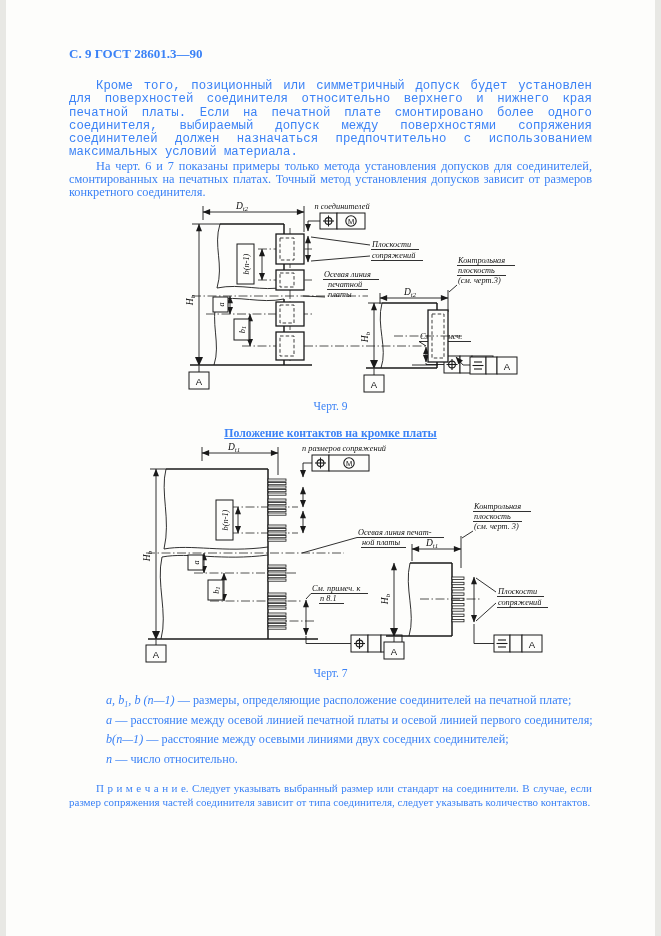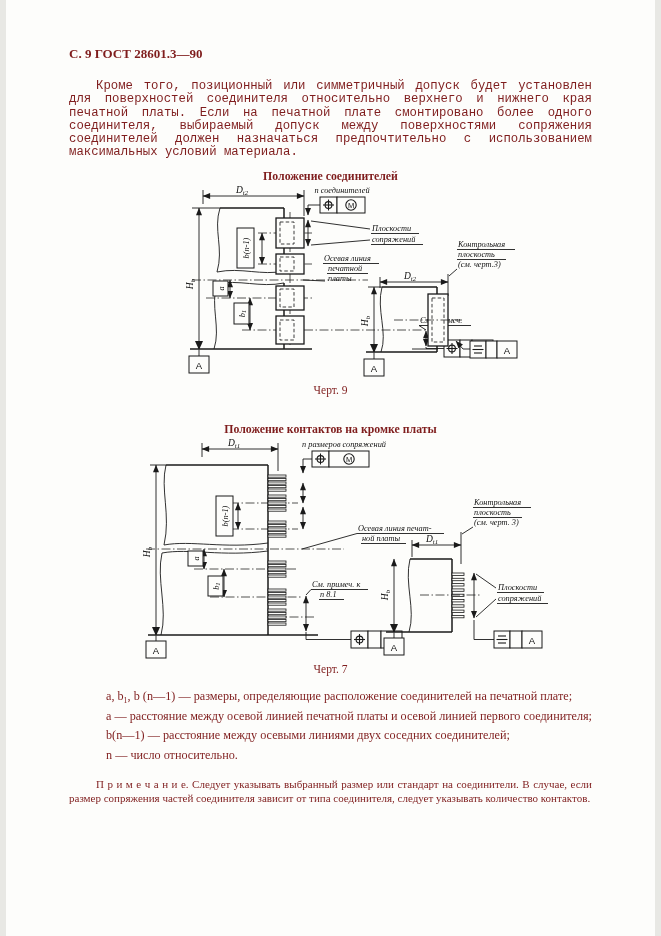--- a/index.html
+++ b/index.html
@@ -1,26 +1,26 @@
 <!DOCTYPE html>
 <html><head>
 <meta charset="utf-8">
 <style>
   html,body{margin:0;padding:0;background:#e8e8e4;}
   .page{position:relative;width:649px;height:936px;background:#fdfdfb;margin:0 auto;overflow:hidden;
-        font-family:"Liberation Serif",serif;color:#7f1d1d;}
+        font-family:"Liberation Serif",serif;color:#3b82f6;}
   .hdr{margin:46px 63px 0;font-weight:bold;font-size:13px;}
   .body-text{margin:0 63px;font-size:12.3px;line-height:13.3px;text-align:justify;text-indent:27px;}
   .p1{margin-top:18px;font-family:Liberation Mono, monospace;}
   .fig-title{text-align:center;font-weight:bold;font-size:11.8px;margin-top:9px;}
   .fig-caption{text-align:center;font-size:11.5px;margin-top:2px;}
-  .t2{margin-top:26px;}
+  .t2{margin-top:14px;text-decoration:underline;}
   svg{display:block;}
   .dims{margin:14px 40px 0 100px;font-size:12.2px;line-height:15.4px;}
-  .term{}
+  .term{font-style:italic;}
   .note{margin:10px 63px 0;font-size:11px;line-height:13.6px;text-align:justify;text-indent:27px;}
   .pagenum{text-align:center;font-size:11.5px;margin-top:10px;}
   sub{font-size:8px;}
   
   .ln{stroke:#1a1a1a;stroke-width:.9;fill:none;}
   .tk{stroke-width:1.5;}
   .cl{stroke:#1a1a1a;stroke-width:.75;fill:none;stroke-dasharray:9 2.5 1.5 2.5;}
   .hid{stroke:#1a1a1a;stroke-width:.85;fill:none;stroke-dasharray:3.5 2.2;}
   .con{fill:#fdfdfb;stroke:#1a1a1a;stroke-width:1.3;}
   .fr{fill:#fdfdfb;stroke:#1a1a1a;stroke-width:1;}
@@ -35,22 +35,22 @@
   .mtx{font:7.5px "Liberation Sans",sans-serif;}
 </style>
 </head>
 <body>
 
 <div class="page">
 
   <div class="hdr">С. 9 ГОСТ 28601.3—90</div>
 
   <p class="body-text p1">Кроме того, позиционный или симметричный допуск будет установлен для поверхностей соединителя относительно верхнего и нижнего края печатной платы. Если на печатной плате смонтировано более одного соединителя, выбираемый допуск между поверхностями сопряжения соединителей должен назначаться предпочтительно с использованием максимальных условий материала.</p>
-
-  <div class="fig-title">Положение соединителей</div>
+  <p class="body-text">На черт. 6 и 7 показаны примеры только метода установления допусков для соединителей, смонтированных на печатных платах. Точный метод установления допусков зависит от размеров конкретного соединителя.</p>
+
 
   <svg width="661" height="198" viewBox="0 0 661 198">
     <defs>
       <marker id="m6e" viewBox="0 0 10 8" refX="9.5" refY="4" markerWidth="9" markerHeight="6" orient="auto" markerUnits="userSpaceOnUse">
           <path d="M0,0 L10,4 L0,8 z" fill="#1a1a1a"></path>
         </marker>
       <marker id="m6s" viewBox="0 0 10 8" refX="0.5" refY="4" markerWidth="9" markerHeight="6" orient="auto" markerUnits="userSpaceOnUse">
           <path d="M10,0 L0,4 L10,8 z" fill="#1a1a1a"></path>
         </marker>
     </defs>

